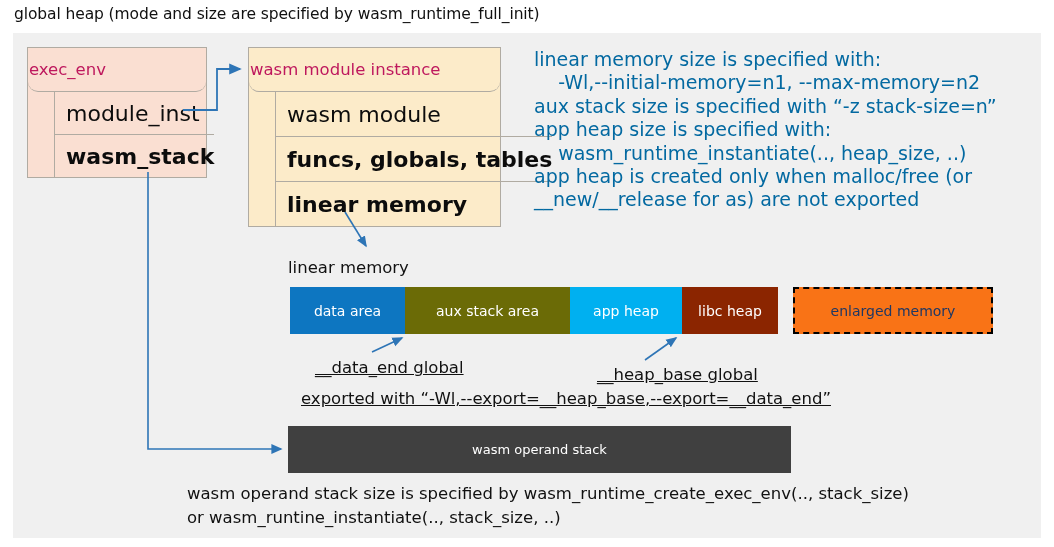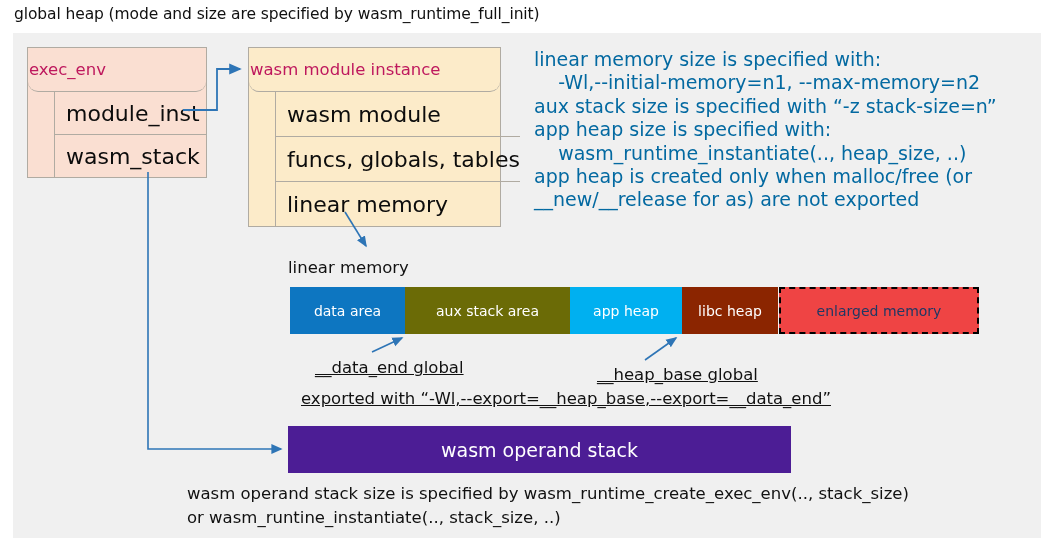--- a/index.html
+++ b/index.html
@@ -82,20 +82,21 @@
     box-sizing: border-box;
     display: flex;
     align-items: center;
     padding-left: 11px;
     font-size: 22px;
     color: #0c0c0c;
     white-space: nowrap;
   }
   .struct .row + .row {
     border-top: 1px solid #b0aba2;
+    font-weight: bold;
   }
 
   
   #exec-env-box { left: 27px; top: 47px; width: 180px; height: 131px; background: #fadfd2; }
   #exec-env-box .hdr { height: 44px; background: #fadfd2; }
 
   
   #module-instance-box { left: 248px; top: 47px; width: 253px; height: 180px; background: #fcebc9; }
   #module-instance-box .hdr { height: 44px; background: #fcebc9; }
 
@@ -132,23 +133,23 @@
     box-sizing: border-box;
     display: flex;
     align-items: center;
     justify-content: center;
     font-size: 14px;
     color: #ffffff;
     white-space: nowrap;
   }
   .seg.dashed {
     border: 2.5px dashed #000000;
-    background: #ef4444;
+    background: #f97316;
     color: #1f3864;
-    margin-left: 1px;
+    margin-left: 15px;
   }
 
   
   .annot {
     position: absolute;
     font-size: 16.5px;
     color: #111111;
     white-space: nowrap;
     text-decoration: underline;
   }
@@ -156,25 +157,25 @@
   #heap-base-label { left: 597px; top: 365px; }
   #exported-label  { left: 301px; top: 389px; }
 
   
   #wasm-operand-stack-box {
     position: absolute;
     left: 288px;
     top: 426px;
     width: 503px;
     height: 47px;
-    background: #4c1d95;
+    background: #404040;
     display: flex;
     align-items: center;
     justify-content: center;
-    font-size: 19px;
+    font-size: 13px;
     color: #ffffff;
     white-space: nowrap;
   }
 
   
   #operand-stack-note {
     position: absolute;
     left: 187px;
     top: 482px;
     font-size: 16.5px;

